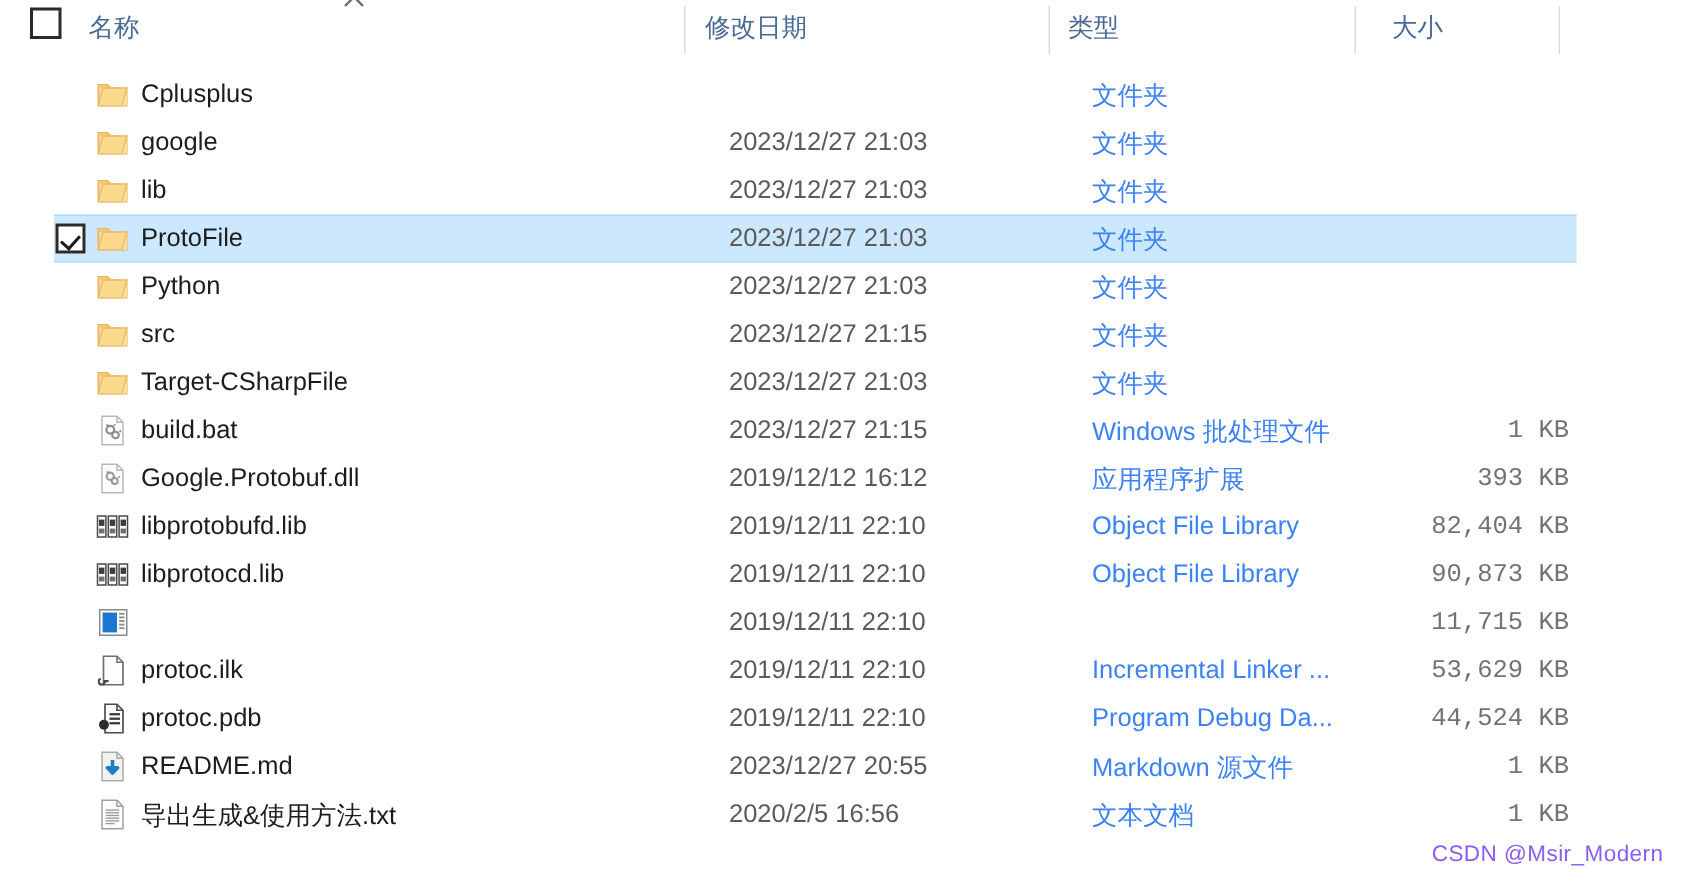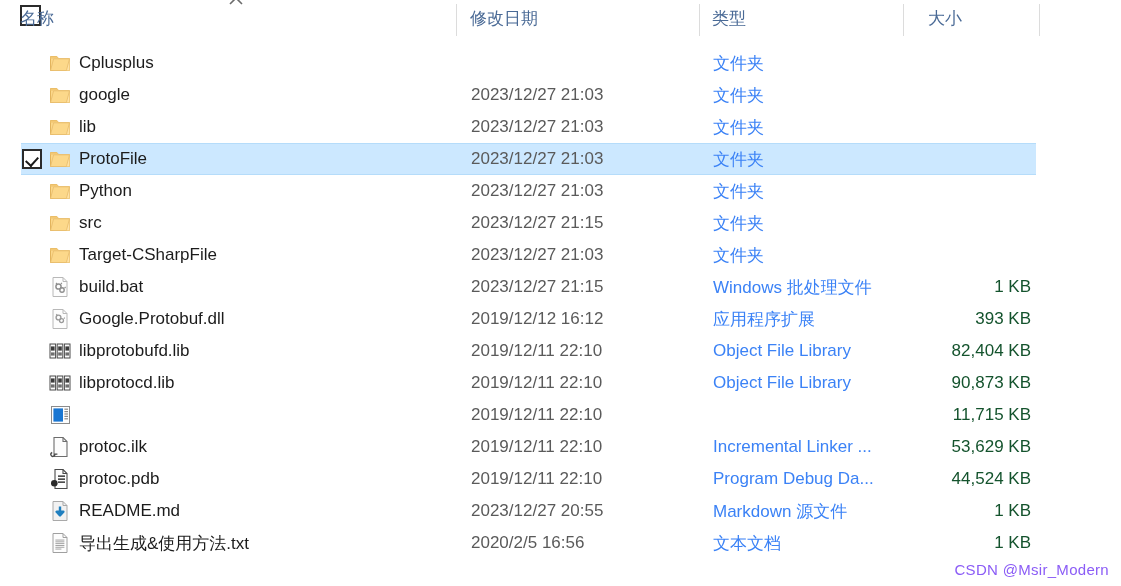--- a/index.html
+++ b/index.html
@@ -45,21 +45,21 @@
     box-sizing: border-box;
   }
   .hdr-sep {
     position: absolute;
     top: 4px;
     width: 1px;
     height: 32px;
     background: #dcdcdc;
   }
   .hdr-name   { left: 20px;  width: 430px; }
-  .hdr-name .hdr-label { }
+  .hdr-name .hdr-label { margin-left: 39px; }
   .hdr-date   { left: 470px; width: 230px; }
   .hdr-type   { left: 712px; width: 190px; }
   .hdr-size   { left: 928px; width: 120px; }
 
   
   .hdr-checkbox {
     position: absolute;
     left: 20px;
     top: 5px;
     width: 21px;
@@ -76,21 +76,21 @@
     top: -5px;
     width: 16px;
     height: 10px;
     overflow: hidden;
   }
   .sort-indicator svg { display: block; }
 
   
   .rows {
     position: absolute;
-    left: 1px;
+    left: 16px;
     top: 47px;
     width: 923px;
     text-align: right;
   }
   .row {
     position: relative;
     height: 32px;
     width: 1121px;
   }
   .row.selected .row-bg {
@@ -112,22 +112,22 @@
     align-items: center;
     font-size: 17px;
     color: #3d3d3d;
     white-space: nowrap;
   }
   .c-check { left: 20px;  width: 22px; justify-content: center; }
   .c-icon  { left: 47px;  width: 24px; justify-content: center; }
   .c-name  { left: 78px;  width: 380px; color: #1c1c1c; }
   .c-date  { left: 470px; width: 230px; color: #5a5a5a; }
   .c-type  { left: 712px; width: 195px; color: #3b82f6; }
-  .c-size  { left: 900px; width: 130px; color: #14532d;
-             justify-content: flex-end; }
+  .c-size  { left: 900px; width: 130px; color: #737373;
+             justify-content: flex-end; font-family: Liberation Mono, monospace; }
 
   
   .row-check {
     width: 20px;
     height: 20px;
     border: 2px solid #2b2b2b;
     background: #ffffff;
     box-sizing: border-box;
     position: relative;
   }

